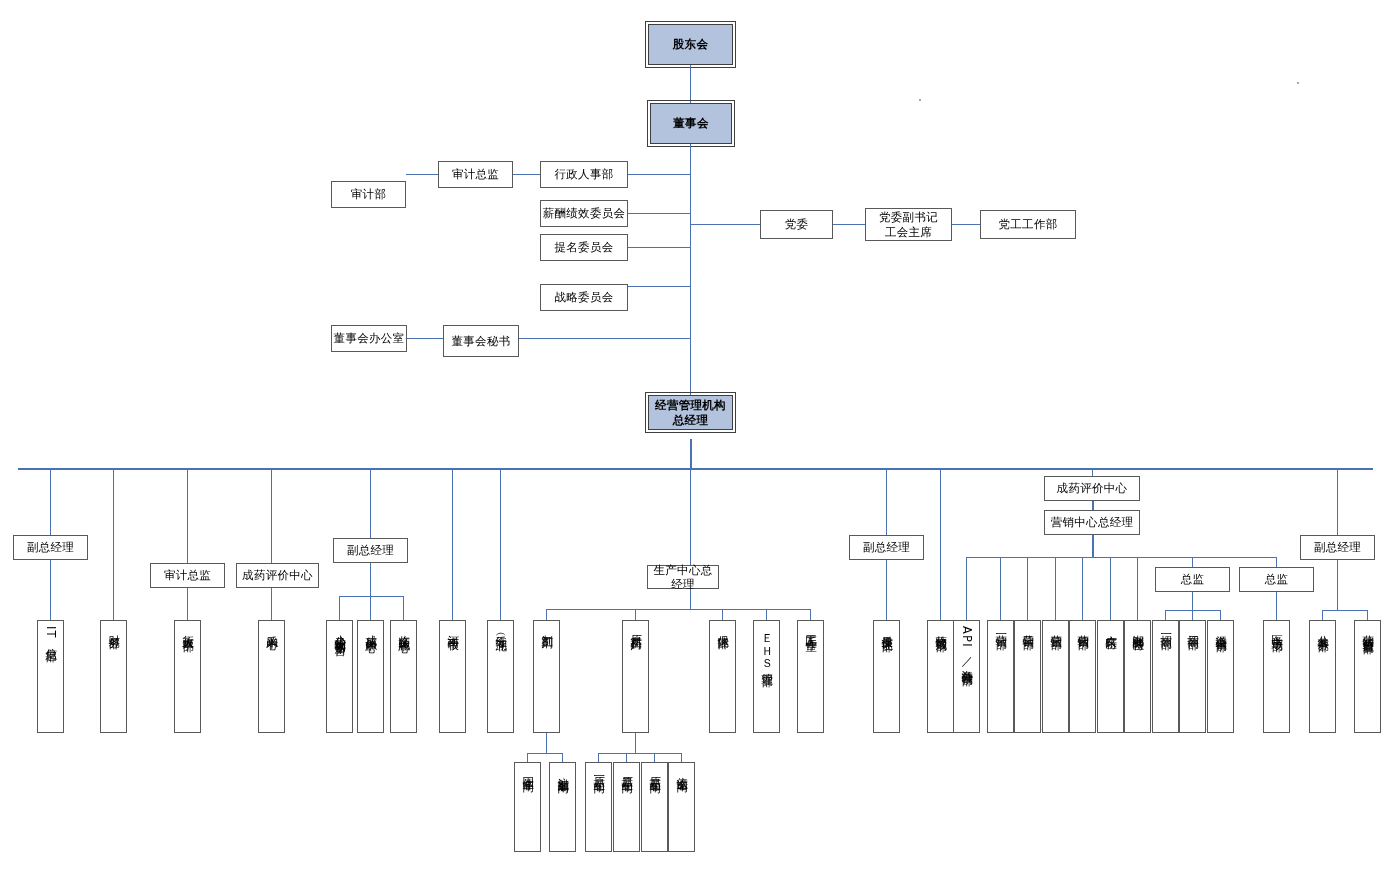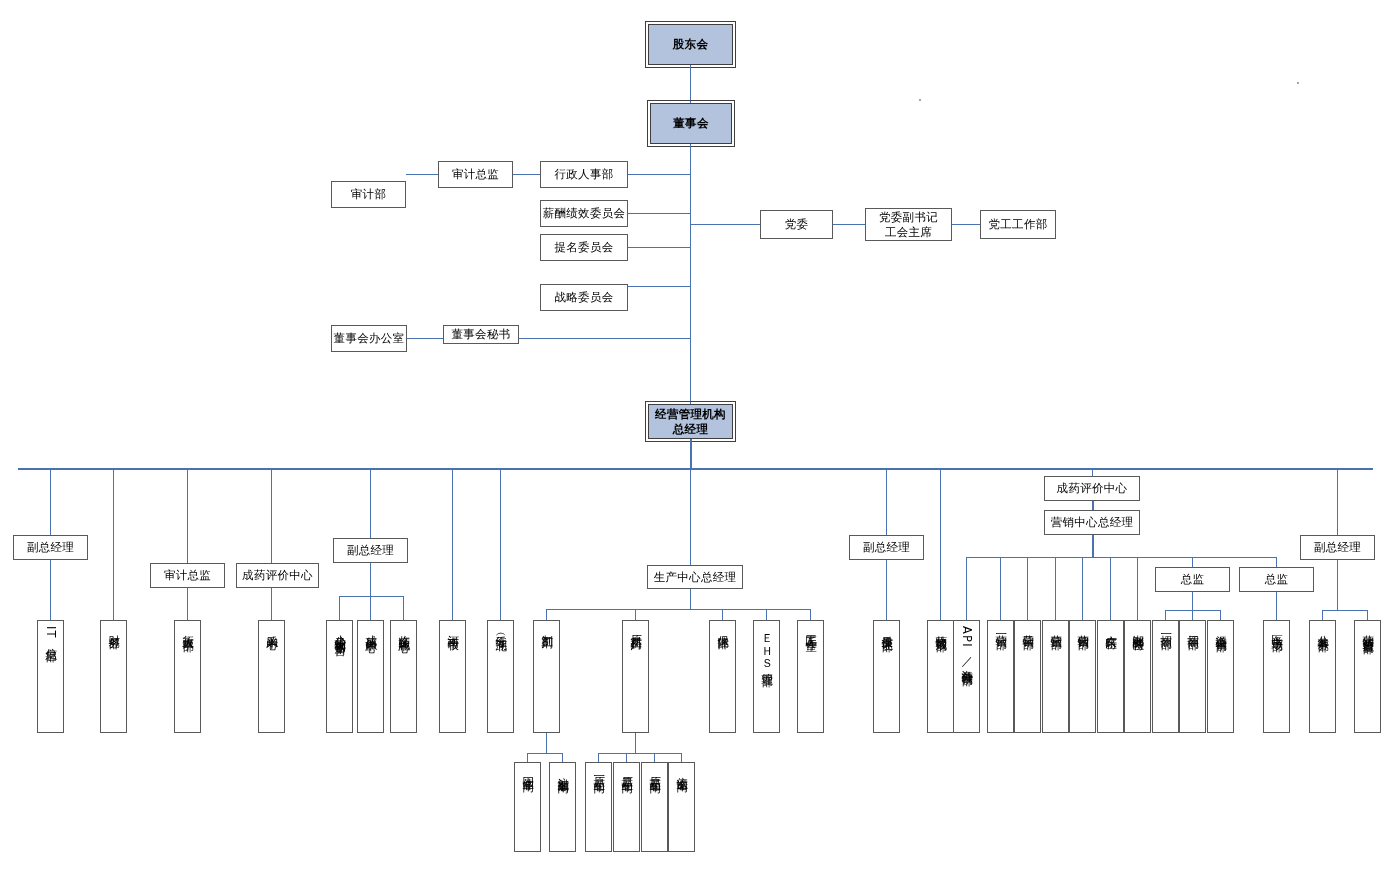--- a/index.html
+++ b/index.html
@@ -89,37 +89,37 @@
   <div class="ln lnh" style="left:628px;top:213px;width:63px;"></div>
 
   <div class="box" style="left:540px;top:234px;width:88px;height:27px;">提名委员会</div>
   <div class="ln lnh" style="left:628px;top:247px;width:63px;"></div>
 
   <div class="box" style="left:540px;top:284px;width:88px;height:27px;">战略委员会</div>
   <div class="ln lnh" style="left:628px;top:286px;width:63px;"></div>
 
   <div class="box" style="left:331px;top:325px;width:76px;height:27px;">董事会办公室</div>
   <div class="ln lnh" style="left:407px;top:338px;width:36px;"></div>
-  <div class="box" style="left:443px;top:325px;width:76px;height:19px;text-align:right;">董事会秘书</div>
+  <div class="box" style="left:443px;top:325px;width:76px;height:32px;text-align:right;">董事会秘书</div>
   <div class="ln lnh" style="left:519px;top:338px;width:172px;"></div>
 
   <div class="ln lnh" style="left:690px;top:224px;width:70px;"></div>
   <div class="box" style="left:760px;top:210px;width:73px;height:29px;">党委</div>
   <div class="ln lnh" style="left:833px;top:224px;width:32px;"></div>
   <div class="box" style="left:865px;top:208px;width:87px;height:33px;flex-direction:column;">
     <span>党委副书记</span>
     <span>工会主席</span>
   </div>
   <div class="ln lnh" style="left:952px;top:224px;width:28px;"></div>
-  <div class="box" style="left:980px;top:210px;width:76px;height:29px;">党工工作部</div>
+  <div class="box" style="left:980px;top:210px;width:96px;height:29px;">党工工作部</div>
 
   <div class="dot" style="left:919px;top:99px;"></div>
   <div class="dot" style="left:1297px;top:82px;"></div>
 
-  <div class="box hl" style="left:648px;top:404px;width:85px;height:35px;flex-direction:column;">
+  <div class="box hl" style="left:648px;top:395px;width:85px;height:35px;flex-direction:column;">
     <span>经营管理机构</span>
     <span>总经理</span>
   </div>
   <div class="ln lnv" style="left:690px;top:439px;width:2px;height:29px;"></div>
 
   <div class="ln lnh" style="left:18px;top:468px;width:1355px;height:1.6px;"></div>
 
   <div class="ln lnv" style="left:50px;top:468px;height:67px;"></div>
   <div class="ln lnv" style="left:113px;top:468px;height:152px;"></div>
   <div class="ln lnv" style="left:187px;top:468px;height:95px;"></div>
@@ -172,21 +172,21 @@
     <span>临床转化中心</span>
   </div>
 
   <div class="vbox" style="left:439px;top:620px;width:27px;height:113px;">
     <span>河南千牧</span>
   </div>
   <div class="vbox" style="left:487px;top:620px;width:27px;height:113px;">
     <span>千红（湖北）</span>
   </div>
 
-  <div class="box" style="left:647px;top:565px;width:96px;height:24px;">生产中心总经理</div>
+  <div class="box" style="left:647px;top:565px;width:72px;height:24px;">生产中心总经理</div>
   <div class="ln lnv" style="left:690px;top:589px;height:20px;"></div>
   <div class="ln lnh" style="left:546px;top:609px;width:264px;"></div>
   <div class="ln lnv" style="left:546px;top:609px;height:11px;"></div>
   <div class="ln lnv" style="left:635px;top:609px;height:11px;"></div>
   <div class="ln lnv" style="left:722px;top:609px;height:11px;"></div>
   <div class="ln lnv" style="left:766px;top:609px;height:11px;"></div>
   <div class="ln lnv" style="left:810px;top:609px;height:11px;"></div>
 
   <div class="vbox" style="left:533px;top:620px;width:27px;height:113px;">
     <span>制剂工厂</span>

